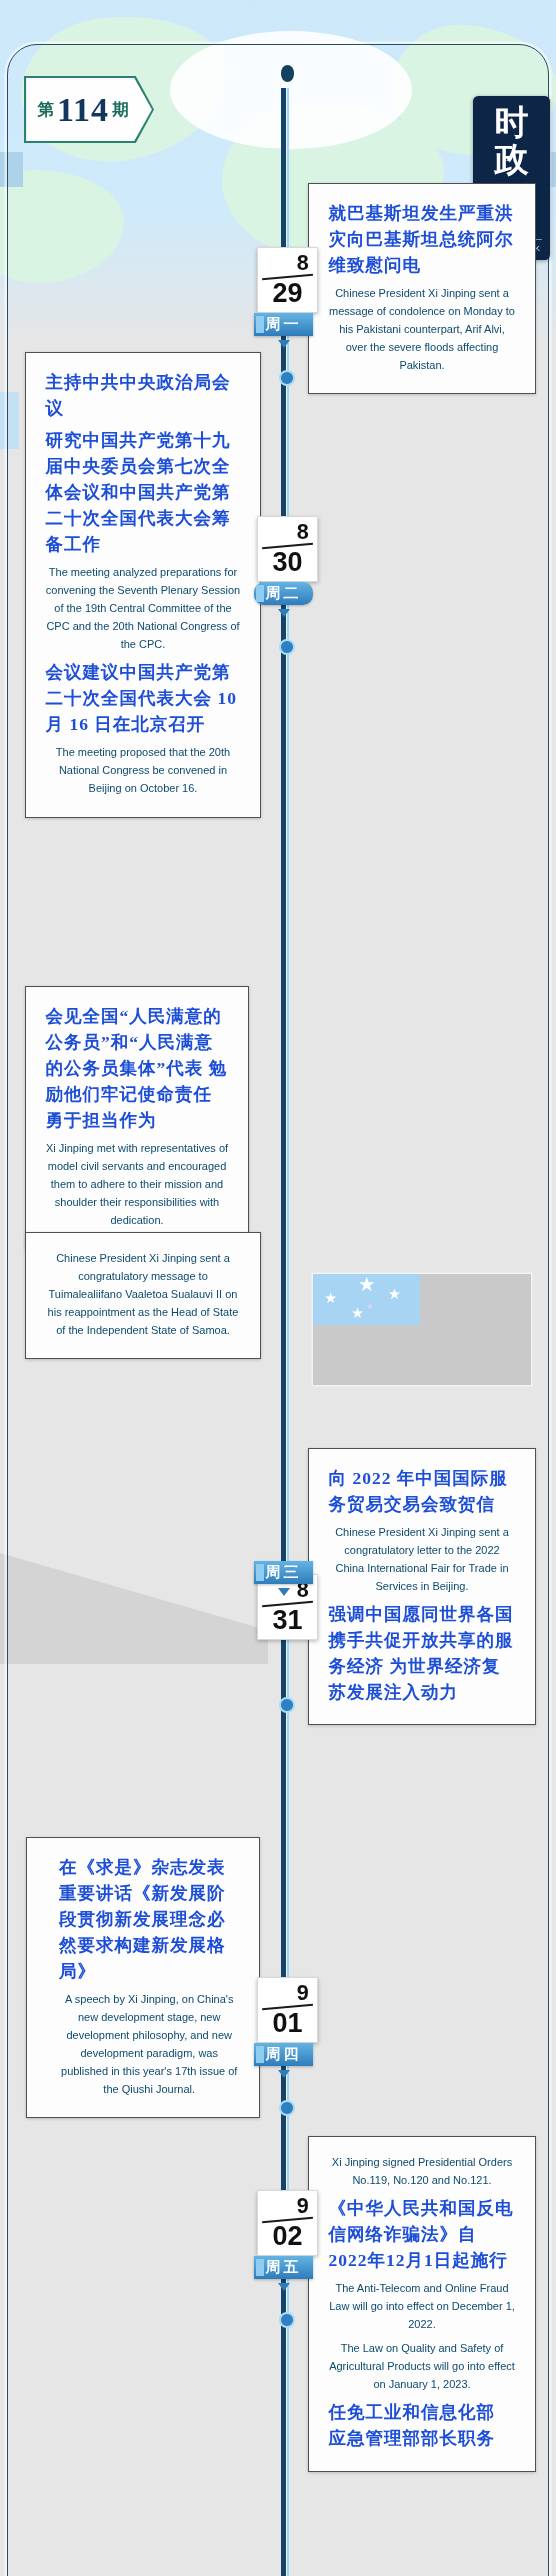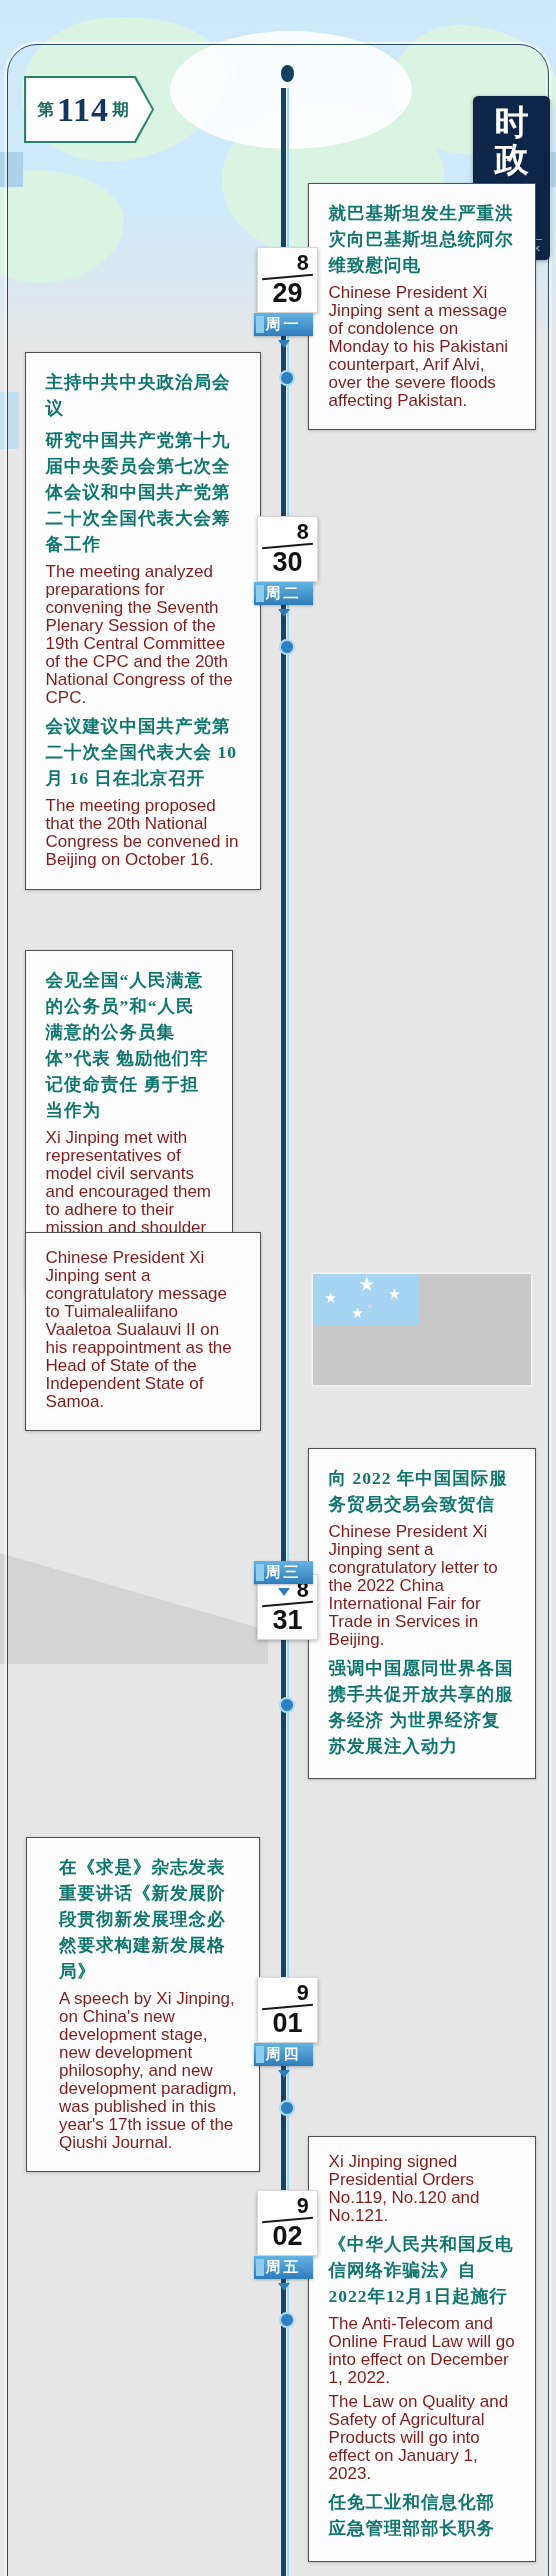--- a/index.html
+++ b/index.html
@@ -46,22 +46,22 @@
   .ribbon::before{content:"";position:absolute;left:2.1px;top:2.6px;bottom:2.6px;width:8.2px;background:#8ecdf0;}
   .ribbon::after{content:"";position:absolute;left:50%;bottom:-12.4px;transform:translateX(-50%);
           border-left:6.7px solid transparent;border-right:6.7px solid transparent;border-top:8.2px solid #2e7cba;}
   .tl-dot{position:absolute;left:279px;width:15.5px;height:15.5px;border-radius:50%;background:#2f80c2;
           border:2.6px solid #abdcf5;box-sizing:border-box;z-index:5;}
   
   .event-box{position:absolute;background:#fdfdfd;border:1px solid #4f4f4f;box-shadow:0 1px 3.1px rgba(0,0,0,.18);
           padding:15.5px 19.6px 13.4px;box-sizing:border-box;z-index:4;}
   .event-box p{margin:0 0 6.2px;}
   .event-box p.cn{font-family:"Liberation Serif",serif;font-weight:700;font-size:17.5px;line-height:26px;
-          letter-spacing:1px;color:#0f766e;}
-  .event-box p.en{font-size:17px;line-height:18px;color:#7f1d1d;}
+          letter-spacing:1px;color:#1d4ed8;}
+  .event-box p.en{font-size:11px;line-height:18px;color:#0c4a6e;text-align:center;}
   
   .flag{position:absolute;left:313px;top:1274px;width:218px;height:111px;background:#c9c9c9;
         box-shadow:0 0 0 1.5px #f2f2f2;z-index:3;}
   .flag .canton{position:absolute;left:0;top:0;width:107px;height:51px;background:#a6d4f2;}
   .flag .star{position:absolute;color:#ffffff;}
 </style>
 </head>
 <body>
 
 <div class="stage" id="stage">
@@ -112,21 +112,21 @@
       <p class="cn">就巴基斯坦发生严重洪灾向巴基斯坦总统阿尔维致慰问电</p>
       <p class="en">Chinese President Xi Jinping sent a message of condolence on Monday to his Pakistani counterpart, Arif Alvi, over the severe floods affecting Pakistan.</p>
     </div>
     <div class="event-box" style="left: 25px; top: 352px; width: 236px;">
       <p class="cn">主持中共中央政治局会议</p>
       <p class="cn">研究中国共产党第十九届中央委员会第七次全体会议和中国共产党第二十次全国代表大会筹备工作</p>
       <p class="en">The meeting analyzed preparations for convening the Seventh Plenary Session of the 19th Central Committee of the CPC and the 20th National Congress of the CPC.</p>
       <p class="cn">会议建议中国共产党第二十次全国代表大会 10 月 16 日在北京召开</p>
       <p class="en">The meeting proposed that the 20th National Congress be convened in Beijing on October 16.</p>
     </div>
-    <div class="event-box" style="left: 25px; top: 950px; width: 208px;">
+    <div class="event-box" style="left: 25px; top: 986px; width: 224px;">
       <p class="cn">会见全国“人民满意的公务员”和“人民满意的公务员集体”代表 勉励他们牢记使命责任 勇于担当作为</p>
       <p class="en">Xi Jinping met with representatives of model civil servants and encouraged them to adhere to their mission and shoulder their responsibilities with dedication.</p>
     </div>
     <div class="event-box" style="left: 25px; top: 1232px; width: 236px;">
       <p class="en">Chinese President Xi Jinping sent a congratulatory message to Tuimalealiifano Vaaletoa Sualauvi II on his reappointment as the Head of State of the Independent State of Samoa.</p>
     </div>
     <div class="event-box" style="left: 308px; top: 1448px; width: 228px;">
       <p class="cn">向 2022 年中国国际服务贸易交易会致贺信</p>
       <p class="en">Chinese President Xi Jinping sent a congratulatory letter to the 2022 China International Fair for Trade in Services in Beijing.</p>
       <p class="cn">强调中国愿同世界各国携手共促开放共享的服务经济 为世界经济复苏发展注入动力</p>
@@ -147,21 +147,21 @@
       <div class="bar"></div>
       <div class="d">29</div>
     </div>
     <div class="ribbon" style="top: 313px;">周一</div>
     <div class="tl-dot" style="top: 370px;"></div>
     <div class="date-badge" style="top: 516px;">
       <div class="m">8</div>
       <div class="bar"></div>
       <div class="d">30</div>
     </div>
-    <div class="ribbon" style="top: 582px;">周二</div>
+    <div class="ribbon" style="top: 582px; border-radius: 10px;">周二</div>
     <div class="tl-dot" style="top: 639px;"></div>
     <div class="date-badge" style="top: 1574px;">
       <div class="m">8</div>
       <div class="bar"></div>
       <div class="d">31</div>
     </div>
     <div class="ribbon" style="top: 1561px;">周三</div>
     <div class="tl-dot" style="top: 1697px;"></div>
     <div class="date-badge" style="top: 1977px;">
       <div class="m">9</div>

